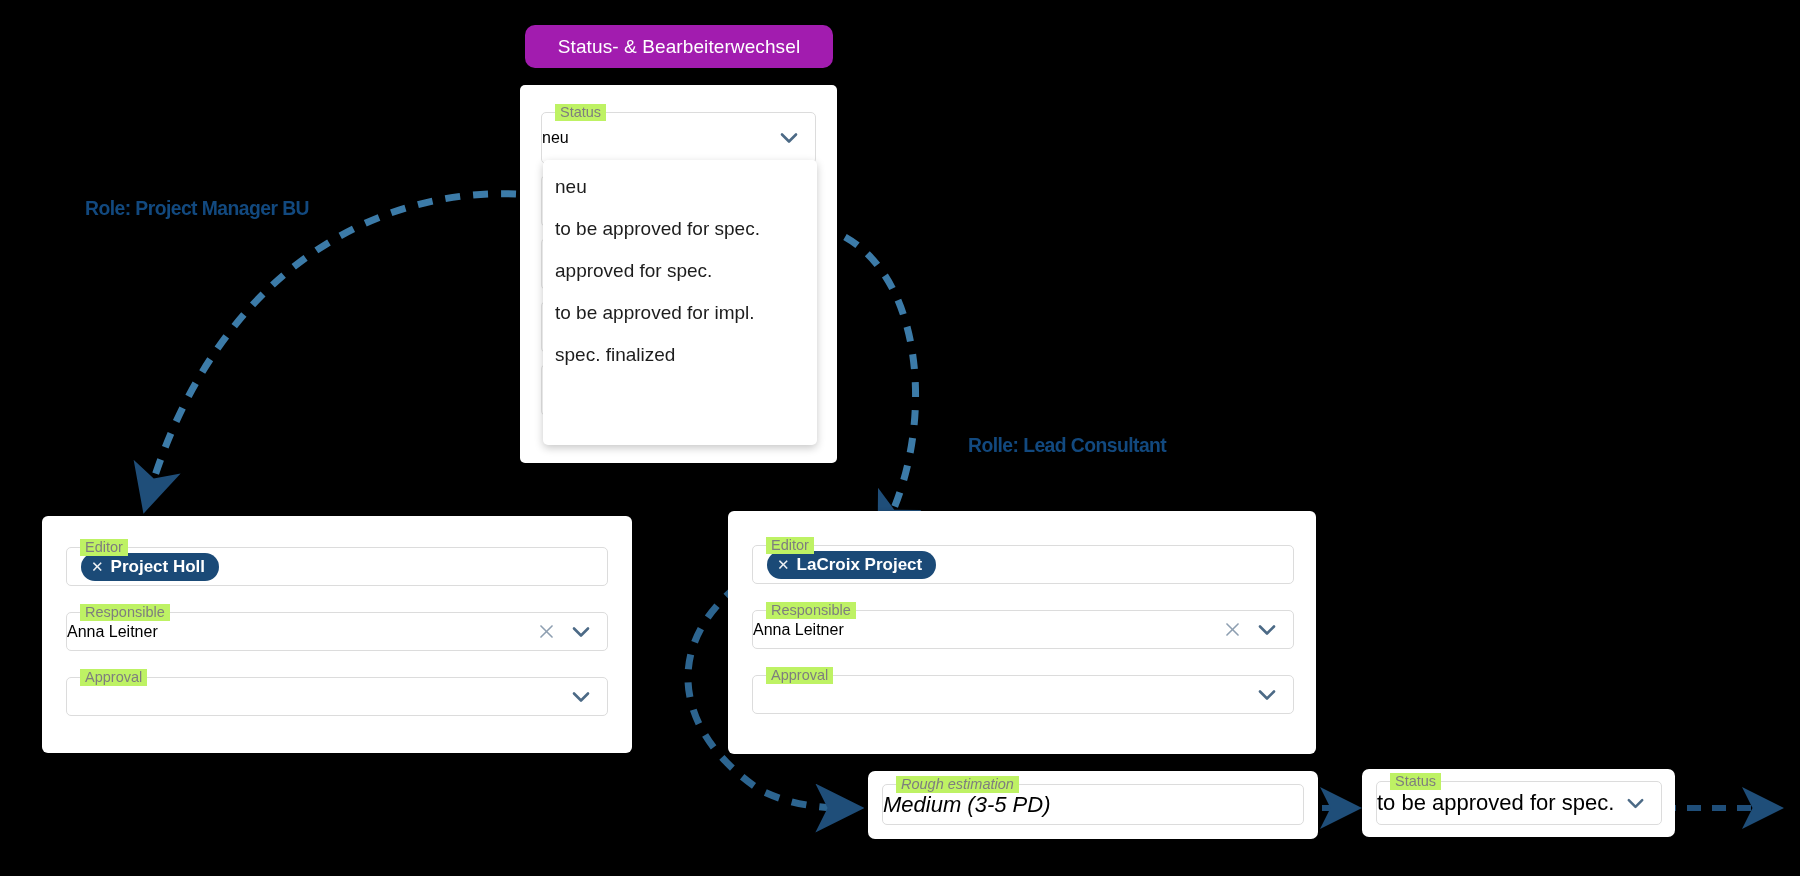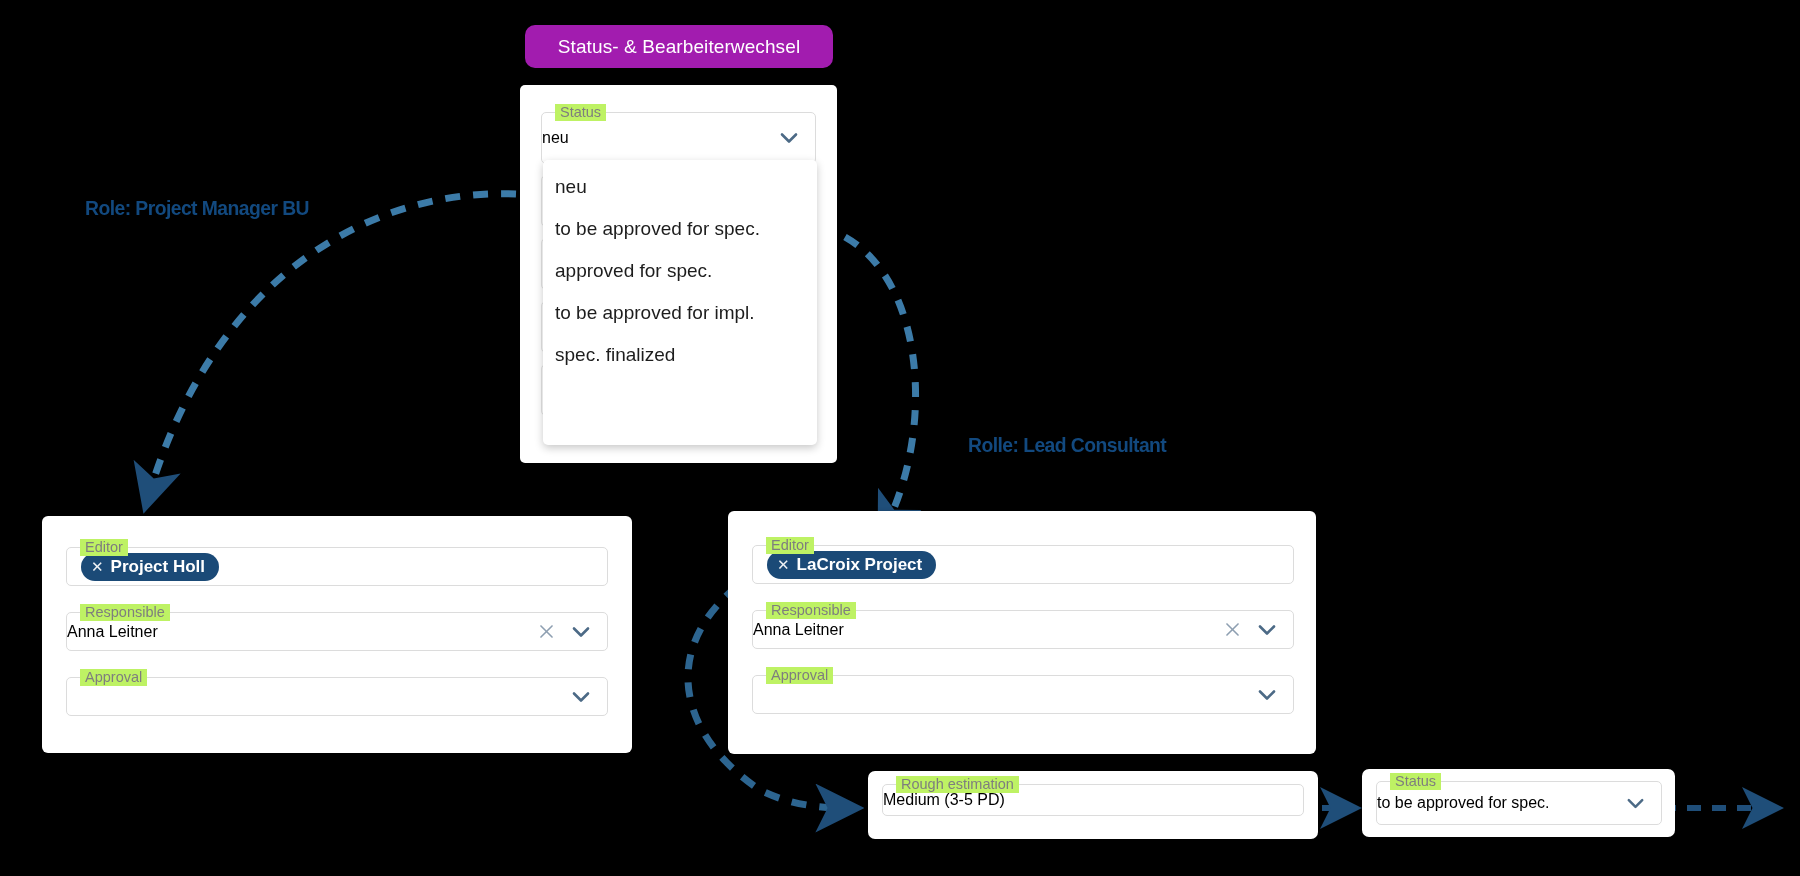--- a/index.html
+++ b/index.html
@@ -178,33 +178,33 @@
 
   
   .rough-card {
     left: 868px; top: 771px;
     width: 450px; height: 68px;
     border-radius: 7px;
     box-shadow: 0 1px 4px rgba(0,0,0,.22);
   }
   .rough-field {
     position: absolute; left: 14px; top: 13px;
-    width: 422px; height: 32px;
+    width: 422px; height: 41px; font-style: italic;
   }
   .status2-card {
     left: 1362px; top: 769px;
     width: 313px; height: 68px;
     border-radius: 7px;
     box-shadow: 0 1px 4px rgba(0,0,0,.22);
   }
   .status2-field {
     position: absolute; left: 14px; top: 12px;
     width: 286px; height: 44px;
   }
-  .bottom-val { font-size: 16px; }
+  .bottom-val { font-size: 22px; }
   .bottom-legend { font-size: 14px; }
 
   
   .role-label {
     position: absolute;
     color: #12497f;
     font-size: 21px;
     font-weight: bold;
     letter-spacing: -.6px;
     transform: scaleX(.92);

